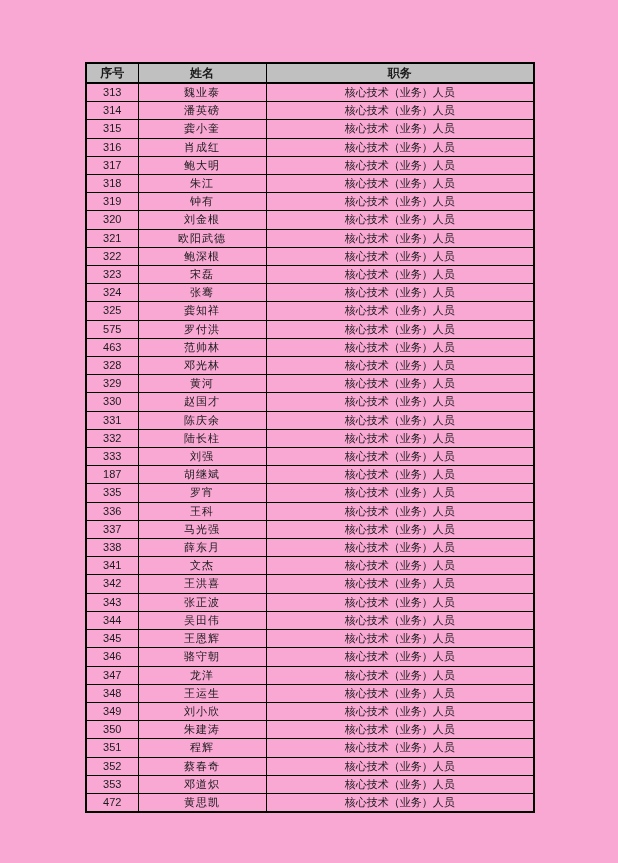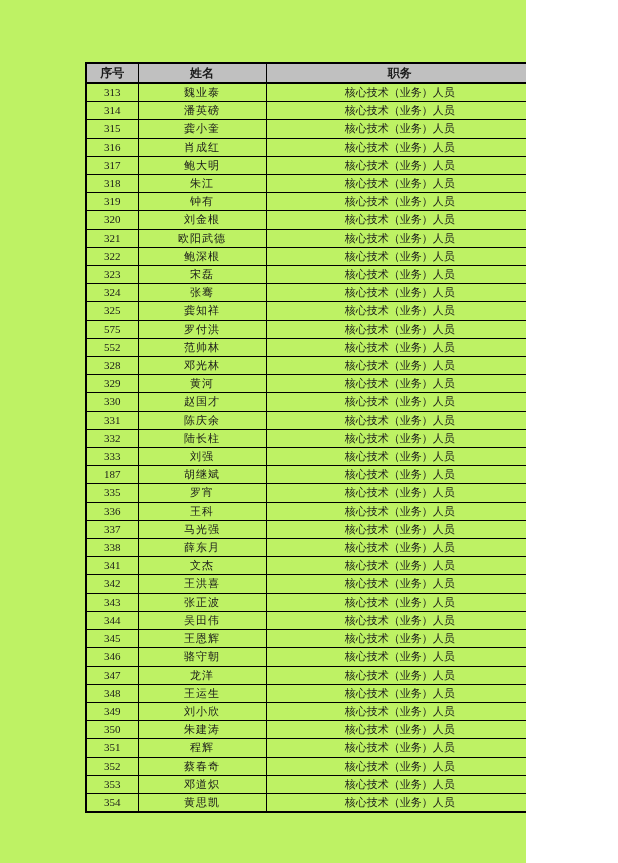--- a/index.html
+++ b/index.html
@@ -2,24 +2,24 @@
 <html><head>
 <meta charset="utf-8">
 <style>
   html, body {
     margin: 0;
     padding: 0;
     background: #ffffff;
   }
   .page {
     position: relative;
-    width: 526px;
+    width: 618px;
     height: 863px;
-    background: #bef264;
-    font-family: Liberation Serif, serif;
+    background: #f9a8d4;
+    font-family: Liberation Sans, sans-serif;
     color: #1a1a1a;
     overflow: hidden;
   }
   .doc-table {
     position: absolute;
     left: 85px;
     top: 62px;
     width: 448px;
     border-collapse: collapse;
     table-layout: fixed;
@@ -151,21 +151,21 @@
           <td class="title-cell">核心技术（业务）人员</td>
         </tr>
 
         <tr>
           <td class="no-cell">575</td>
           <td class="name-cell">罗付洪</td>
           <td class="title-cell">核心技术（业务）人员</td>
         </tr>
 
         <tr>
-          <td class="no-cell">552</td>
+          <td class="no-cell">463</td>
           <td class="name-cell">范帅林</td>
           <td class="title-cell">核心技术（业务）人员</td>
         </tr>
 
         <tr>
           <td class="no-cell">328</td>
           <td class="name-cell">邓光林</td>
           <td class="title-cell">核心技术（业务）人员</td>
         </tr>
 
@@ -303,19 +303,19 @@
           <td class="title-cell">核心技术（业务）人员</td>
         </tr>
 
         <tr>
           <td class="no-cell">353</td>
           <td class="name-cell">邓道炽</td>
           <td class="title-cell">核心技术（业务）人员</td>
         </tr>
 
         <tr>
-          <td class="no-cell">354</td>
+          <td class="no-cell">472</td>
           <td class="name-cell">黄思凯</td>
           <td class="title-cell">核心技术（业务）人员</td>
         </tr>
       </tbody>
   </table>
 </div>
 
 </body></html>

